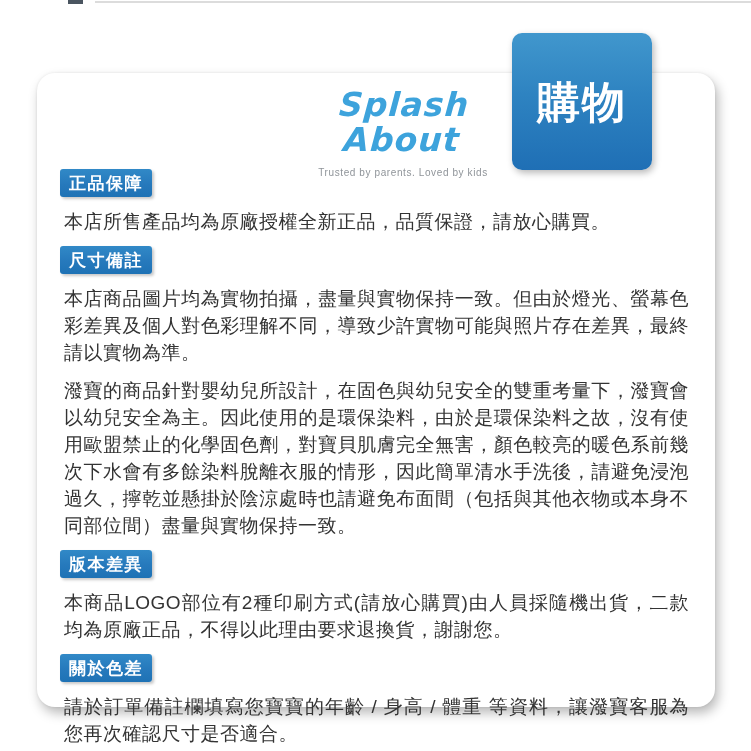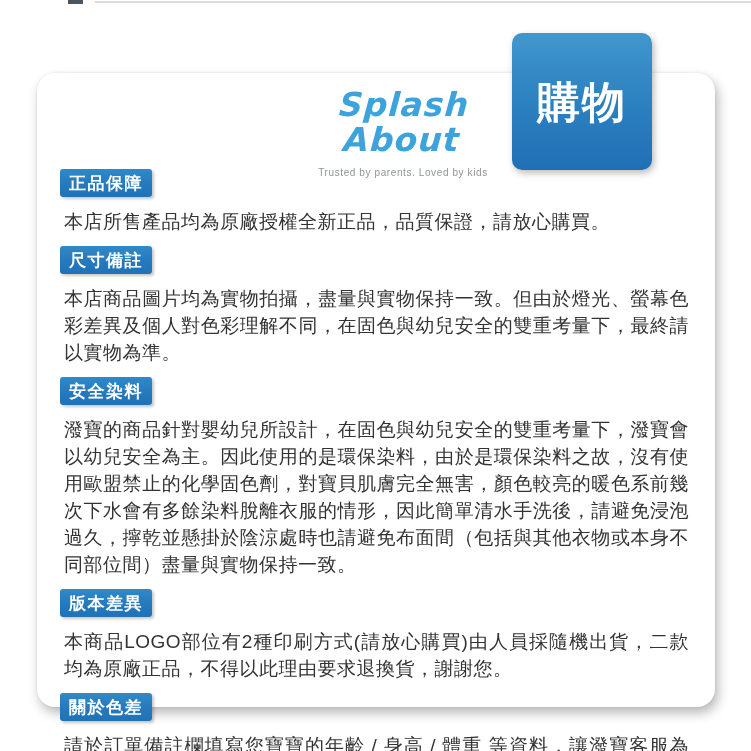--- a/index.html
+++ b/index.html
@@ -129,25 +129,24 @@
 
     <div class="content">
 
       <div class="sec">
         <div class="sec-title">正品保障</div>
         <p class="sec-body">本店所售產品均為原廠授權全新正品，品質保證，請放心購買。</p>
       </div>
 
       <div class="sec">
         <div class="sec-title">尺寸備註</div>
-        <p class="sec-body">本店商品圖片均為實物拍攝，盡量與實物保持一致。但由於燈光、螢幕色彩差異及個人對色彩理解不同，在固色與幼兒安全的雙重考量下，最終請以實物為準。</p>
+        <p class="sec-body">本店商品圖片均為實物拍攝，盡量與實物保持一致。但由於燈光、螢幕色彩差異及個人對色彩理解不同，導致少許實物可能與照片存在差異，最終請以實物為準。</p>
       </div>
 
       <div class="sec">
-        <div class="sec-title">安全染料</div>
         <p class="sec-body">潑寶的商品針對嬰幼兒所設計，在固色與幼兒安全的雙重考量下，潑寶會以幼兒安全為主。因此使用的是環保染料，由於是環保染料之故，沒有使用歐盟禁止的化學固色劑，對寶貝肌膚完全無害，顏色較亮的暖色系前幾次下水會有多餘染料脫離衣服的情形，因此簡單清水手洗後，請避免浸泡過久，擰乾並懸掛於陰涼處時也請避免布面間（包括與其他衣物或本身不同部位間）盡量與實物保持一致。</p>
       </div>
 
       <div class="sec">
         <div class="sec-title">版本差異</div>
         <p class="sec-body">本商品LOGO部位有2種印刷方式(請放心購買)由人員採隨機出貨，二款均為原廠正品，不得以此理由要求退換貨，謝謝您。</p>
       </div>
 
       <div class="sec">
         <div class="sec-title">關於色差</div>

